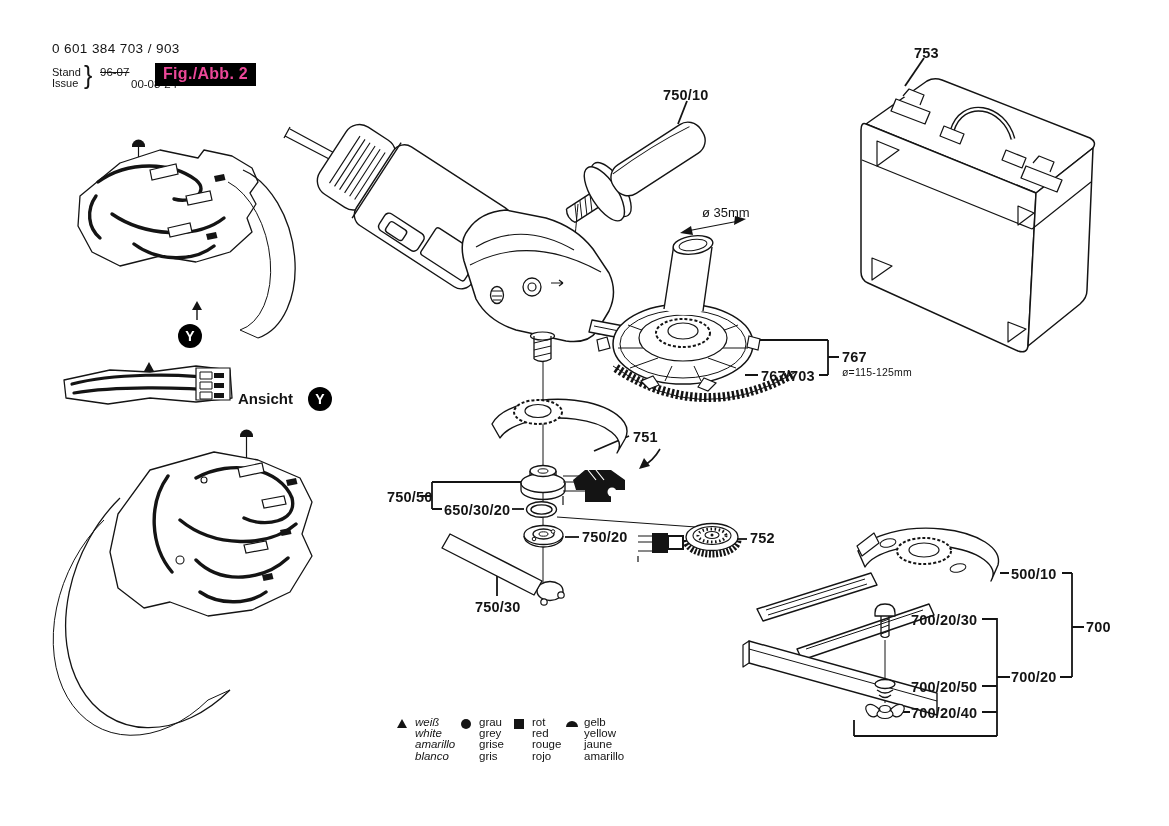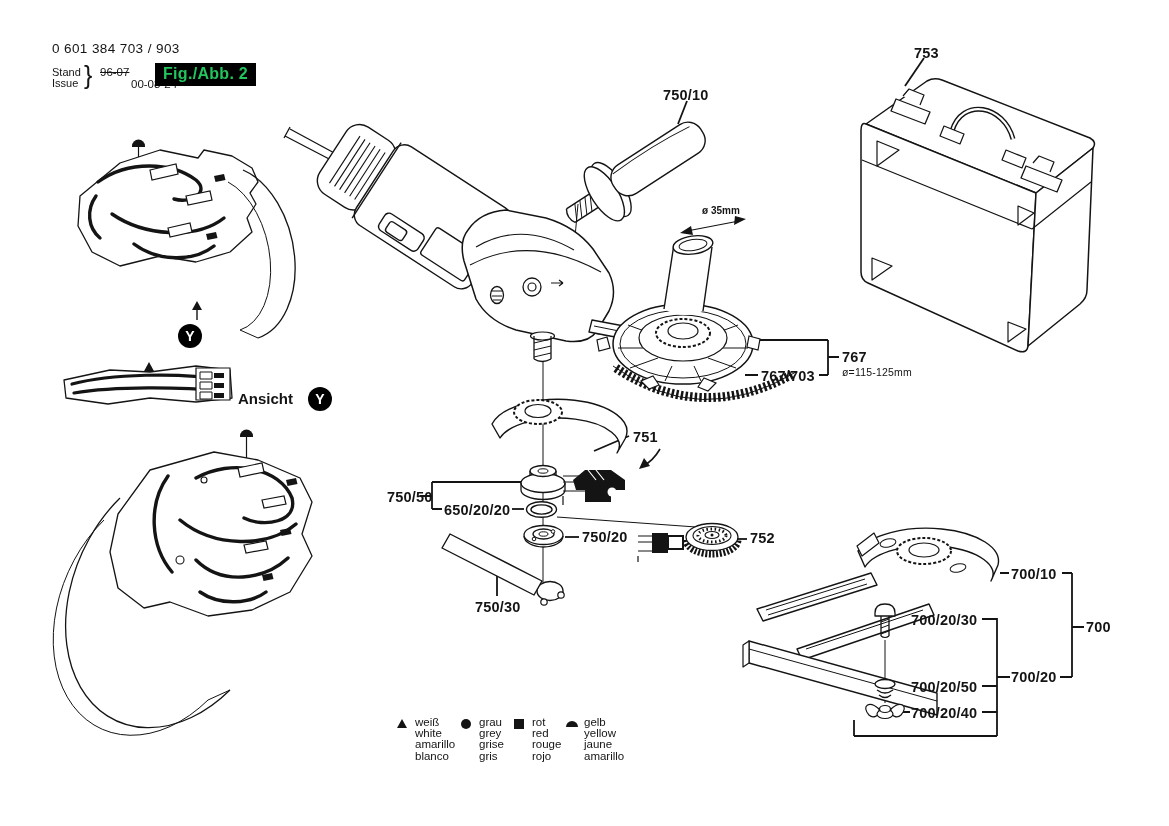--- a/index.html
+++ b/index.html
@@ -1,28 +1,28 @@
 <!DOCTYPE html>
 <html><head>
 <meta charset="utf-8">
 <style>
   html,body{margin:0;padding:0;background:#fff;}
   .page{position:relative;width:1169px;height:826px;background:#ffffff;overflow:hidden;
         font-family:"Liberation Sans",sans-serif;color:#141414;}
   svg{position:absolute;left:0;top:0;}
   .t{position:absolute;white-space:nowrap;color:#141414;}
   .callout{font-weight:bold;font-size:14.5px;letter-spacing:.2px;}
-  .dim{font-size:10px;font-weight:bold;}
+  .dim{font-size:13px;font-weight:normal;}
   .dim-small{font-size:10.5px;font-weight:normal;letter-spacing:.2px;}
   .partnum{font-size:13.5px;letter-spacing:.4px;}
   .si-label{font-size:11px;line-height:10.5px;}
   .brace{font-size:25px;font-weight:normal;}
   .date{font-size:11.5px;}
   .strike{text-decoration:line-through;}
-  .fig-badge{position:absolute;background:#000;color:#22c55e;font-weight:bold;font-size:16px;
+  .fig-badge{position:absolute;background:#000;color:#ec4899;font-weight:bold;font-size:16px;
              padding:2px 8px 3px 8px;letter-spacing:.3px;}
   .ybadge{position:absolute;width:24px;height:24px;border-radius:50%;background:#000;color:#fff;
           font-weight:bold;font-size:14px;line-height:24px;text-align:center;}
   .ansicht{font-weight:bold;font-size:15px;}
   .footer-line{font-size:11.5px;line-height:11px;}
   .leg-col{position:absolute;top:717px;}
   .leg-sym{position:absolute;left:0;top:2px;}
   .sym-triangle{width:0;height:0;border-left:5.5px solid transparent;border-right:5.5px solid transparent;
                 border-bottom:9px solid #141414;}
   .sym-circle{width:10px;height:10px;border-radius:50%;background:#141414;}
@@ -318,38 +318,38 @@
   <div class="fig-badge" style="left:155px;top:63px;">Fig./Abb. 2</div>
 
   <div class="t callout" style="left:914px;top:45px;">753</div>
   <div class="t callout" style="left:663px;top:87px;">750/10</div>
   <div class="t dim" style="left:702px;top:205px;">ø 35mm</div>
   <div class="t callout" style="left:842px;top:349px;">767</div>
   <div class="t dim-small" style="left:842px;top:366px;">ø=115-125mm</div>
   <div class="t callout" style="left:761px;top:368px;">767/703</div>
   <div class="t callout" style="left:633px;top:429px;">751</div>
   <div class="t callout" style="left:373px;top:489px;margin-left:14px;">750/50</div>
-  <div class="t callout" style="left:444px;top:502px;">650/20/20</div>
+  <div class="t callout" style="left:444px;top:502px;">650/30/20</div>
   <div class="t callout" style="left:582px;top:529px;">750/20</div>
   <div class="t callout" style="left:750px;top:530px;">752</div>
   <div class="t callout" style="left:475px;top:599px;">750/30</div>
-  <div class="t callout" style="left:1011px;top:566px;">700/10</div>
+  <div class="t callout" style="left:1011px;top:566px;">500/10</div>
   <div class="t callout" style="left:1086px;top:619px;">700</div>
   <div class="t callout" style="left:911px;top:612px;">700/20/30</div>
   <div class="t callout" style="left:1011px;top:669px;">700/20</div>
   <div class="t callout" style="left:911px;top:679px;">700/20/50</div>
   <div class="t callout" style="left:911px;top:705px;">700/20/40</div>
 
   <div class="ybadge" style="left:178px;top:324px;">Y</div>
   <div class="t ansicht" style="left:238px;top:390px;">Ansicht</div>
   <div class="ybadge" style="left:308px;top:387px;">Y</div>
 
 
   <div>
-    <div class="leg-col" style="left:397px;">
+    <div class="leg-col" style="left:397px;font-style:italic;">
       <span class="leg-sym sym-triangle"></span>
       <div class="leg-terms">
         <div>weiß</div>
         <div>white</div>
         <div>amarillo</div>
         <div>blanco</div>
       </div>
     </div>
     <div class="leg-col" style="left:461px;">
       <span class="leg-sym sym-circle"></span>

